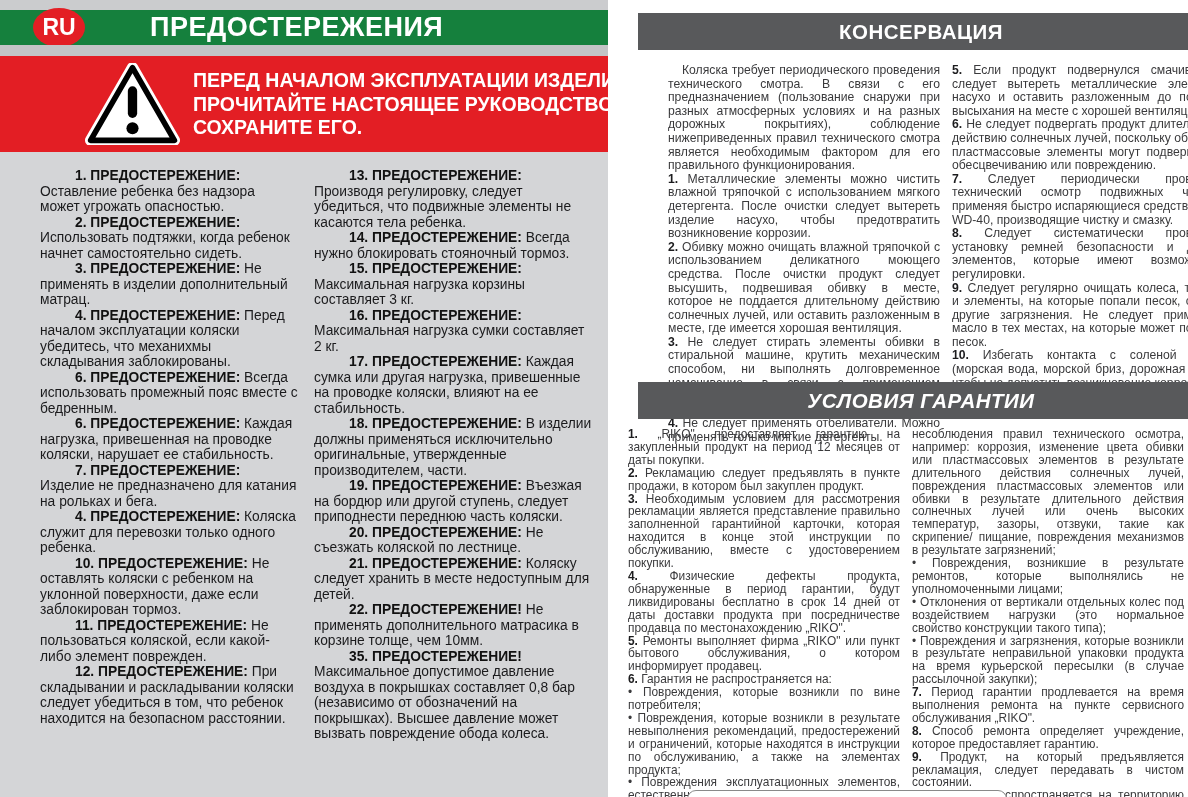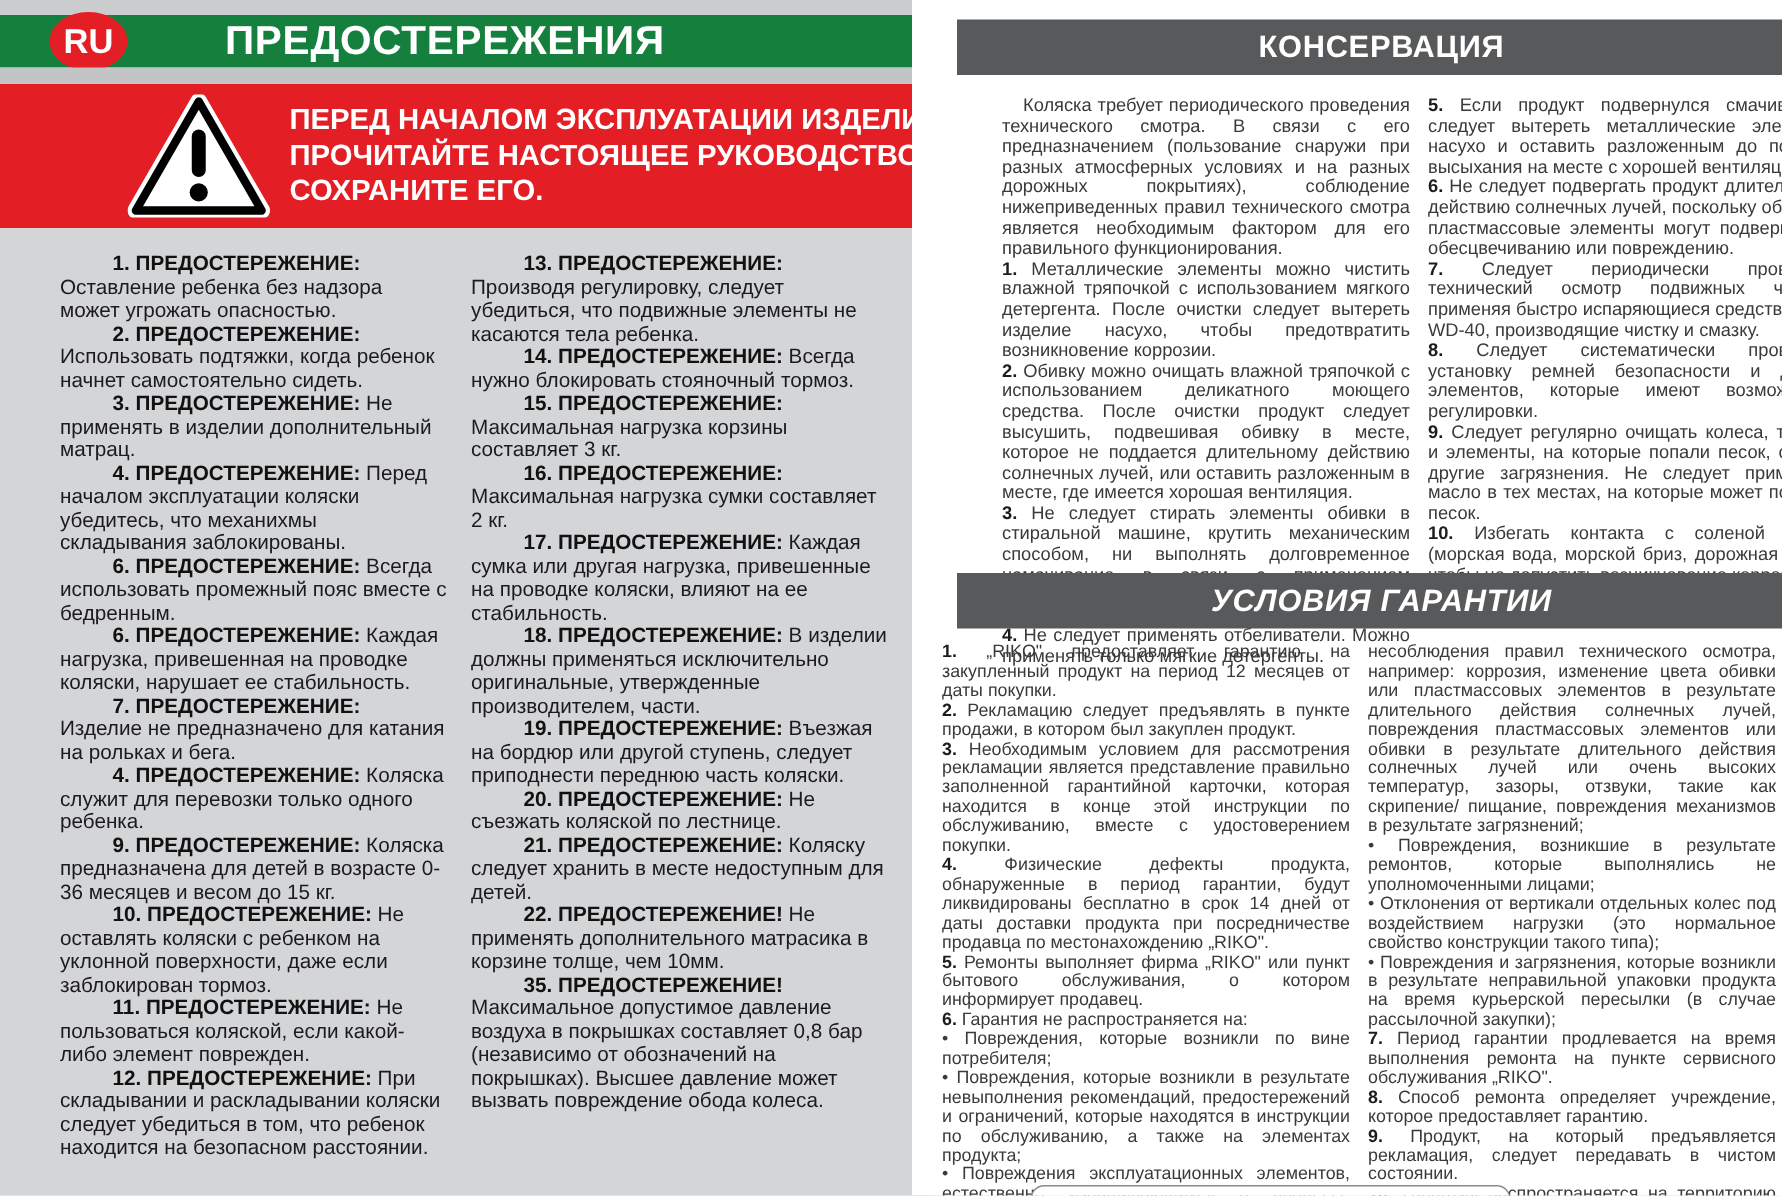--- a/index.html
+++ b/index.html
@@ -74,21 +74,20 @@
   <div class="warn-cols">
     <div class="warn-col c1">
         <p><b>1. ПРЕДОСТЕРЕЖЕНИЕ:</b> Оставление ребенка без надзора может угрожать опасностью.</p>
         <p><b>2. ПРЕДОСТЕРЕЖЕНИЕ:</b> Использовать подтяжки, когда ребенок начнет самостоятельно сидеть.</p>
         <p><b>3. ПРЕДОСТЕРЕЖЕНИЕ:</b> Не применять в изделии дополнительный матрац.</p>
         <p><b>4. ПРЕДОСТЕРЕЖЕНИЕ:</b> Перед началом эксплуатации коляски убедитесь, что механихмы складывания заблокированы.</p>
         <p><b>6. ПРЕДОСТЕРЕЖЕНИЕ:</b> Всегда использовать промежный пояс вместе с бедренным.</p>
         <p><b>6. ПРЕДОСТЕРЕЖЕНИЕ:</b> Каждая нагрузка, привешенная на проводке коляски, нарушает ее стабильность.</p>
         <p><b>7. ПРЕДОСТЕРЕЖЕНИЕ:</b> Изделие не предназначено для катания на рольках и бега.</p>
         <p><b>4. ПРЕДОСТЕРЕЖЕНИЕ:</b> Коляска служит для перевозки только одного ребенка.</p>
-        <p><b>9. ПРЕДОСТЕРЕЖЕНИЕ:</b> Коляска предназначена для детей в возрасте 0-36 месяцев и весом до 15 кг.</p>
         <p><b>10. ПРЕДОСТЕРЕЖЕНИЕ:</b> Не оставлять коляски с ребенком на уклонной поверхности, даже если заблокирован тормоз.</p>
         <p><b>11. ПРЕДОСТЕРЕЖЕНИЕ:</b> Не пользоваться коляской, если какой-либо элемент поврежден.</p>
         <p><b>12. ПРЕДОСТЕРЕЖЕНИЕ:</b> При складывании и раскладывании коляски следует убедиться в том, что ребенок находится на безопасном расстоянии.</p>
       </div>
     <div class="warn-col c2">
         <p><b>13. ПРЕДОСТЕРЕЖЕНИЕ:</b> Производя регулировку, следует убедиться, что подвижные элементы не касаются тела ребенка.</p>
         <p><b>14. ПРЕДОСТЕРЕЖЕНИЕ:</b> Всегда нужно блокировать стояночный тормоз.</p>
         <p><b>15. ПРЕДОСТЕРЕЖЕНИЕ:</b> Максимальная нагрузка корзины составляет 3 кг.</p>
         <p><b>16. ПРЕДОСТЕРЕЖЕНИЕ:</b> Максимальная нагрузка сумки составляет 2 кг.</p>
         <p><b>17. ПРЕДОСТЕРЕЖЕНИЕ:</b> Каждая сумка или другая нагрузка, привешенные на проводке коляски, влияют на ее стабильность.</p>

